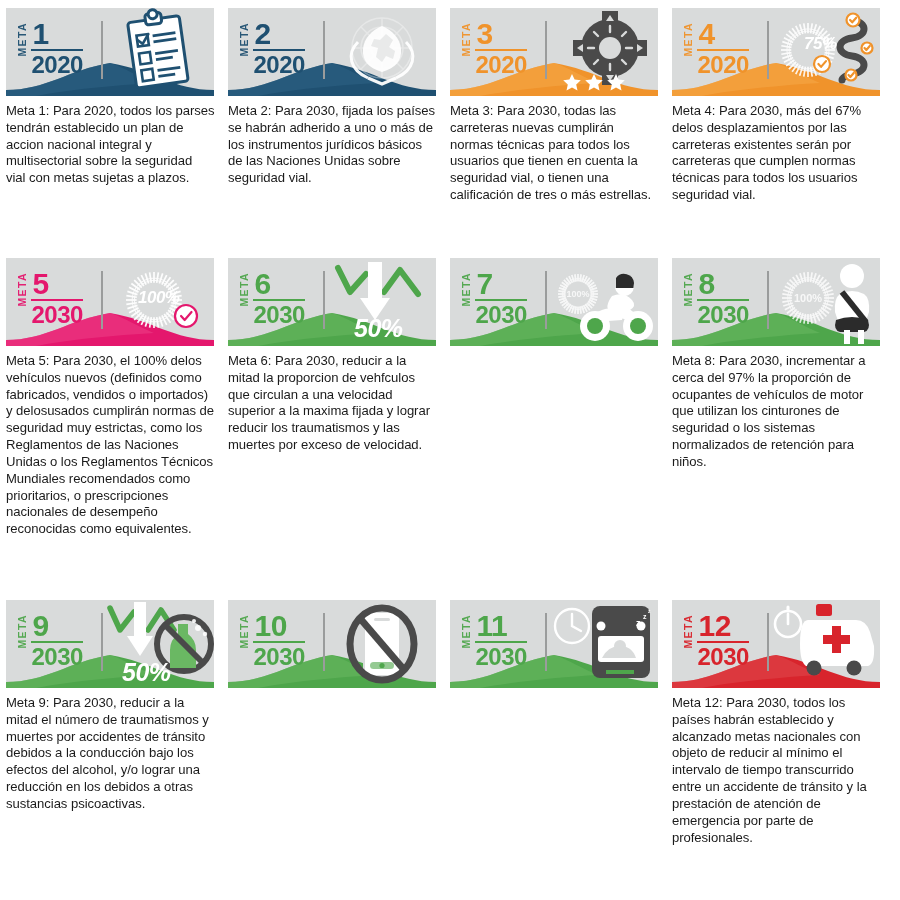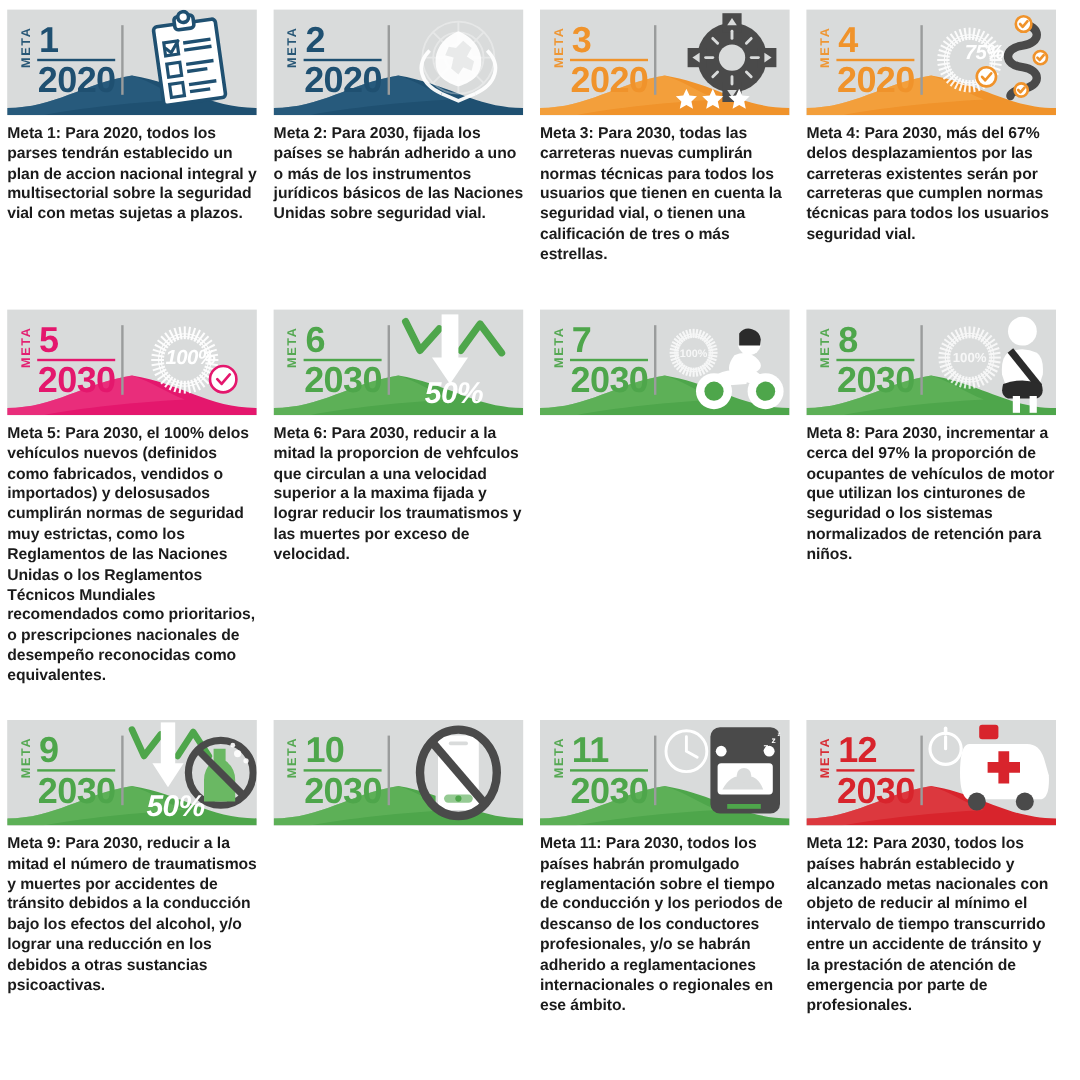--- a/index.html
+++ b/index.html
@@ -56,21 +56,21 @@
   .badge-col { display: flex; flex-direction: column; align-items: stretch; }
   .goal-num {
     font-size: 30px;
     font-weight: 700;
     line-height: .92;
     letter-spacing: -0.5px;
     padding: 0 4px 1px 2px;
   }
   .rule { height: 2.5px; width: 100%; }
   .goal-year {
-    font-size: 30px;
+    font-size: 24px;
     font-weight: 700;
     line-height: 1.05;
     letter-spacing: -0.5px;
     padding-left: 1px;
     margin-top: 1px;
   }
   .divider {
     position: absolute;
     top: 13px;
     left: 95px;
@@ -94,21 +94,21 @@
     font-size: 23px;
     letter-spacing: -0.5px;
     font-style: italic;
   }
   
   .caption {
     margin-top: 7px;
     font-size: 13.1px;
     line-height: 1.285;
     color: #1b1b1b;
-    font-weight: 700;
+    font-weight: 400;
     width: 209px;
     letter-spacing: -0.05px;
   }
   .r1 { position: absolute; top: 8px;   left: 6px; }
   .r2 { position: absolute; top: 258px; left: 6px; }
   .r3 { position: absolute; top: 600px; left: 6px; }
 </style>
 </head>
 <body>
 
@@ -699,21 +699,20 @@
           </div>
           <div class="badge" style="color:#4ea64b">
             <span class="meta-word">META</span>
             <span class="badge-col">
               <span class="goal-num">11</span>
               <span class="rule" style="background:#4ea64b"></span>
               <span class="goal-year">2030</span>
             </span>
           </div>
         </div>
-        <p class="caption">Meta 11: Para 2030, todos los países habrán promulgado reglamentación sobre el tiempo de conducción y los periodos de descanso de los conductores profesionales, y/o se habrán adherido a reglamentaciones internacionales o regionales en ese ámbito.</p>
       </div>
       <div class="card">
         <div class="banner">
           <div class="hill">
             <svg viewBox="0 0 208 46" preserveAspectRatio="none">
               <path d="M0,46 L0,40 C40,40 62,20 104,13 C146,20 168,40 208,40 L208,46 Z" fill="#d8242c"></path>
               <path d="M0,46 L0,40 C40,40 62,20 104,13 C120,18 132,27 148,33 C110,35 60,40 30,46 Z" fill="#e0484e" opacity="0.55"></path>
             </svg>
           </div>
           <div class="divider"></div>

